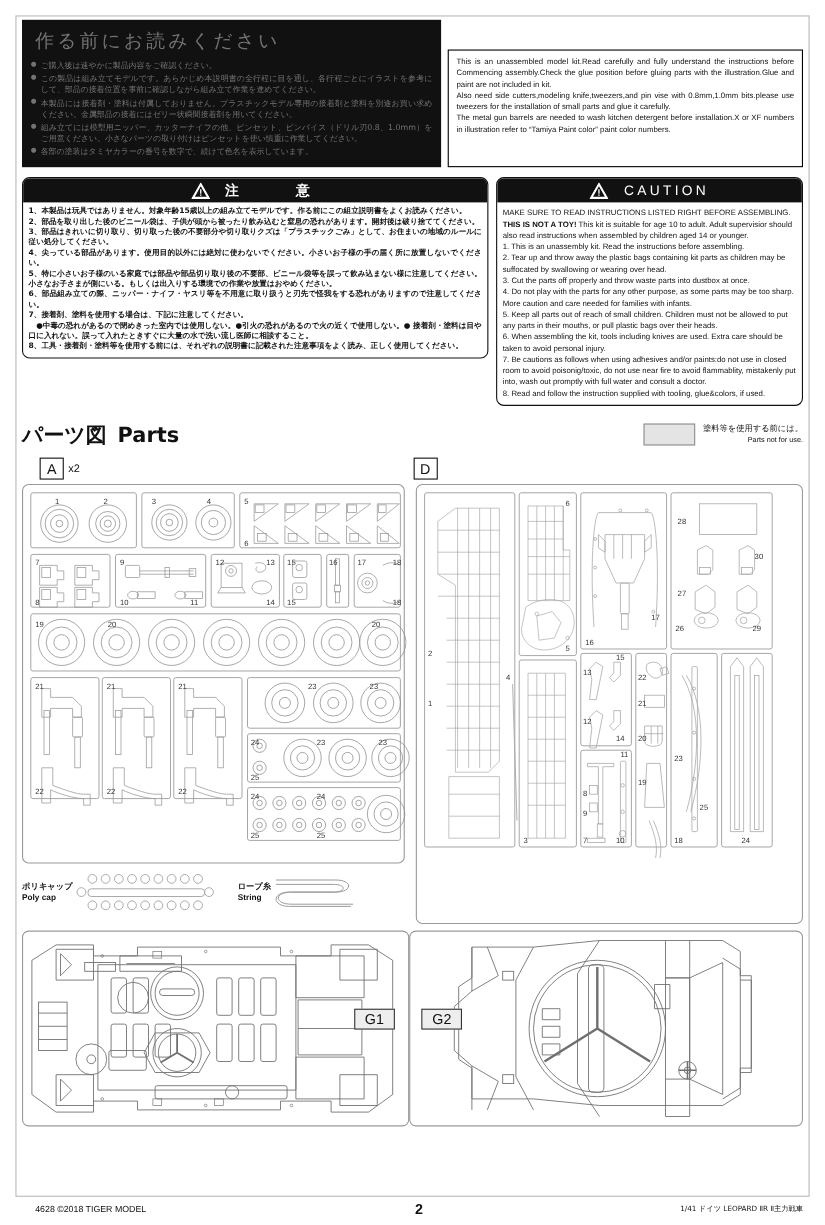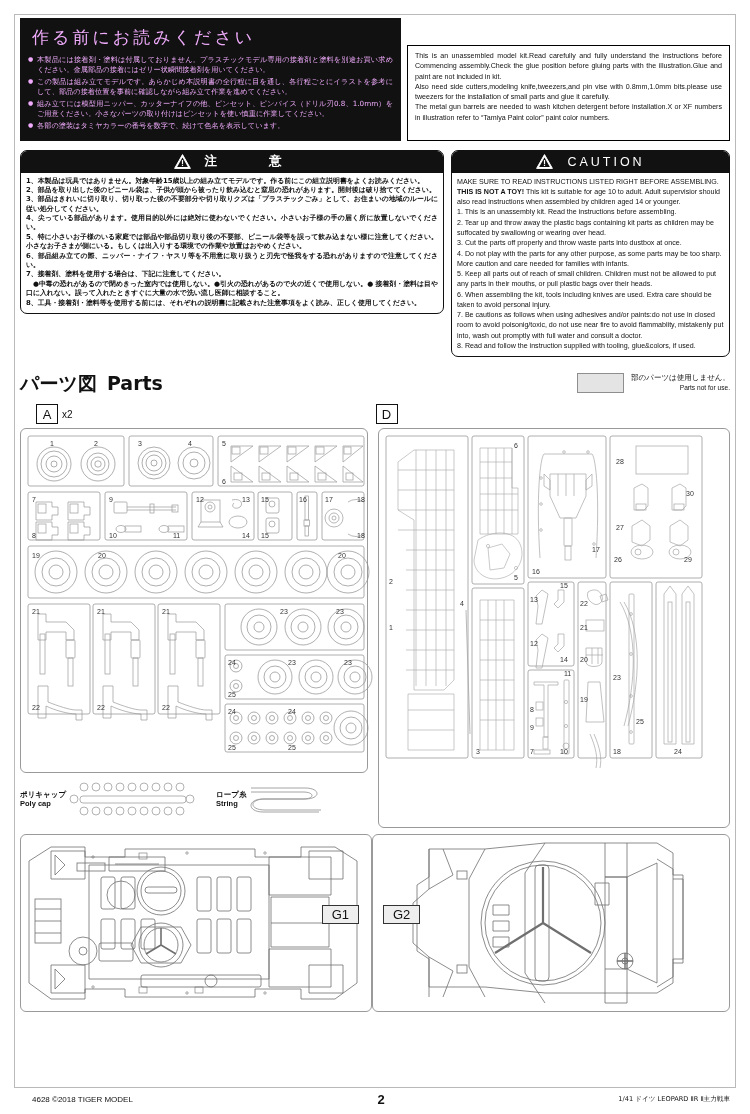--- a/index.html
+++ b/index.html
@@ -13,21 +13,21 @@
     position:absolute;left:0;top:0;width:750px;height:1114px;
     box-sizing:border-box;padding:18px 20px 8px 20px;
   }
   .page-border{
     position:absolute;left:14px;top:14px;right:14px;bottom:26px;
     border:1px solid #b9b9b9;box-sizing:border-box;pointer-events:none;
   }
 
   
   .top-row{display:flex;gap:6px;align-items:stretch;}
-  .readme-jp{width:381px;background:#111;color:#f0abfc;box-sizing:border-box;
+  .readme-jp{width:381px;background:#111;color:#737373;box-sizing:border-box;
              padding:6px 8px 8px 8px;}
   .readme-jp h1{
     font-size:17px;margin:2px 0 6px 4px;font-weight:500;letter-spacing:3px;
     font-family:"DejaVu Sans",sans-serif;
   }
   .readme-jp ul{list-style:none;margin:0;padding:0;}
   .readme-jp li{
     font-size:7.2px;line-height:1.42;margin-bottom:1.5px;
     padding-left:9px;position:relative;
     font-family:"DejaVu Sans",sans-serif;text-align:justify;
@@ -131,22 +131,23 @@
 <body>
 
 <div class="page">
   <div class="page-border"></div>
 
   <div class="top-row">
 
     <div class="readme-jp">
       <h1>作る前にお読みください</h1>
       <ul>
+        <li>ご購入後は速やかに製品内容をご確認ください。</li>
+        <li>この製品は組み立てモデルです。あらかじめ本説明書の全行程に目を通し、各行程ごとにイラストを参考にして、部品の接着位置を事前に確認しながら組み立て作業を進めてください。</li>
         <li>本製品には接着剤・塗料は付属しておりません。プラスチックモデル専用の接着剤と塗料を別途お買い求めください。金属部品の接着にはゼリー状瞬間接着剤を用いてください。</li>
-        <li>この製品は組み立てモデルです。あらかじめ本説明書の全行程に目を通し、各行程ごとにイラストを参考にして、部品の接着位置を事前に確認しながら組み立て作業を進めてください。</li>
         <li>組み立てには模型用ニッパー、カッターナイフの他、ピンセット、ピンバイス（ドリル刃0.8、1.0mm）をご用意ください。小さなパーツの取り付けはピンセットを使い慎重に作業してください。</li>
         <li>各部の塗装はタミヤカラーの番号を数字で、続けて色名を表示しています。</li>
       </ul>
     </div>
 
     <div class="readme-en">
       <p style="white-space:pre-line">This is an unassembled model kit.Read carefully and fully understand the instructions before Commencing assembly.Check the glue position before gluing parts with the illustration.Glue and paint are not included in kit.
 Also need side cutters,modeling knife,tweezers,and pin vise with 0.8mm,1.0mm bits.please use tweezers for the installation of small parts and glue it carefully.
 The metal gun barrels are needed to wash kitchen detergent before installation.X or XF numbers in illustration refer to “Tamiya Paint color” paint color numbers.</p>
     </div>
@@ -206,21 +207,21 @@
     </div>
   </div>
 
   <div class="parts-title-row">
     <div class="parts-title">
       <span>パーツ図</span><span class="en">Parts</span>
     </div>
     <div class="legend">
       <span class="swatch"></span>
       <span class="lg-txt">
-        <span>部のパーツは使用しません。</span><br>
+        <span>塗料等を使用する前には。</span><br>
         <span class="l2">Parts not for use.</span>
       </span>
     </div>
   </div>
 
   <div class="sprue-label-row">
     <span class="sl sl-a">
       <span class="box">A</span>
       <span class="mult">x2</span>
     </span>

